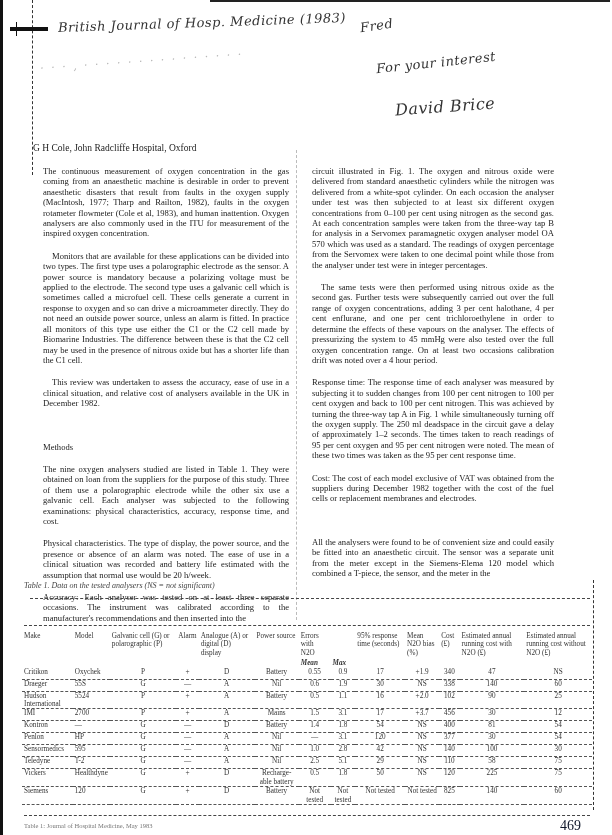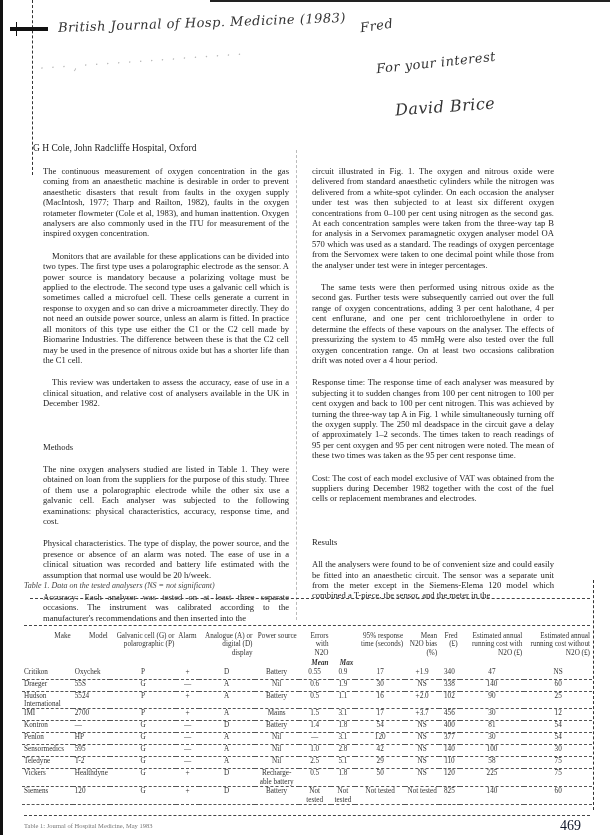--- a/index.html
+++ b/index.html
@@ -30,21 +30,21 @@
   .col-right { left: 300px; top: 154px; width: 266px; }
   .head { font-weight: normal; }
   .spacer { height: 9px; }
   .col-divider { position: absolute; left: 296px; top: 150px; width: 0; height: 470px; border-left: 1px dashed #bbb; }
   .col-right-edge { position: absolute; left: 593px; top: 580px; width: 0; height: 230px; border-left: 1px dashed #333; }
 
   .table-caption { position: absolute; left: 24px; top: 581px; font-size: 8px; font-style: italic; color: #444; }
   .rule { position: absolute; height: 0; border-top: 1px dashed #444; }
 
   table.data { position: absolute; left: 22px; top: 632px; width: 570px; border-collapse: collapse; font-size: 7.2px; line-height: 8.4px; color: #333; }
-  table.data th { font-weight: normal; text-align: right; vertical-align: top; padding: 0 2px; margin-top: 12px; }
+  table.data th { font-weight: normal; text-align: left; vertical-align: top; padding: 0 2px; margin-top: 12px; }
   table.data td { padding: 0 2px; vertical-align: top; border-bottom: 1px dashed #555; height: 11px; }
   table.data tr.sub th { font-style: italic; padding-top: 2px; font-weight: bold; }
   table.data .c { text-align: center; }
 
   .table-footnote { position: absolute; left: 24px; top: 822px; font-size: 6.5px; color: #777; }
   .page-number { position: absolute; left: 560px; top: 818px; font-size: 14px; color: #0f172a; }
 </style>
 </head>
 <body>
 
@@ -75,21 +75,20 @@
   <p><span class="head">Physical characteristics.</span> <span>The type of display, the power source, and the presence or absence of an alarm was noted. The ease of use in a clinical situation was recorded and battery life estimated with the assumption that normal use would be 20 h/week.</span></p>
   <p><span class="head">Accuracy:</span> <span>Each analyser was tested on at least three separate occasions. The instrument was calibrated according to the manufacturer's recommendations and then inserted into the</span></p>
 </div>
 
 <div class="col col-right">
   <p>circuit illustrated in Fig. 1. The oxygen and nitrous oxide were delivered from standard anaesthetic cylinders while the nitrogen was delivered from a white-spot cylinder. On each occasion the analyser under test was then subjected to at least six different oxygen concentrations from 0–100 per cent using nitrogen as the second gas. At each concentration samples were taken from the three-way tap B for analysis in a Servomex paramagnetic oxygen analyser model OA 570 which was used as a standard. The readings of oxygen percentage from the Servomex were taken to one decimal point while those from the analyser under test were in integer percentages.</p>
   <p class="ind">The same tests were then performed using nitrous oxide as the second gas. Further tests were subsequently carried out over the full range of oxygen concentrations, adding 3 per cent halothane, 4 per cent enflurane, and one per cent trichloroethylene in order to determine the effects of these vapours on the analyser. The effects of pressurizing the system to 45 mmHg were also tested over the full oxygen concentration range. On at least two occasions calibration drift was noted over a 4 hour period.</p>
   <p><span class="head">Response time:</span> <span>The response time of each analyser was measured by subjecting it to sudden changes from 100 per cent nitrogen to 100 per cent oxygen and back to 100 per cent nitrogen. This was achieved by turning the three-way tap A in Fig. 1 while simultaneously turning off the oxygen supply. The 250 ml deadspace in the circuit gave a delay of approximately 1–2 seconds. The times taken to reach readings of 95 per cent oxygen and 95 per cent nitrogen were noted. The mean of these two times was taken as the 95 per cent response time.</span></p>
   <p><span class="head">Cost:</span> <span>The cost of each model exclusive of VAT was obtained from the suppliers during December 1982 together with the cost of the fuel cells or replacement membranes and electrodes.</span></p>
   <div class="spacer"></div>
-  <p>Results</p>
   <p>All the analysers were found to be of convenient size and could easily be fitted into an anaesthetic circuit. The sensor was a separate unit from the meter except in the Siemens-Elema 120 model which combined a T-piece, the sensor, and the meter in the</p>
 </div>
 
 <div class="rule" style="left:30px; top:598px; width:560px;"></div>
 <div class="table-caption">Table 1. Data on the tested analysers (NS = not significant)</div>
 <div class="rule" style="left:24px; top:625px; width:566px;"></div>
 <div class="col-right-edge"></div>
 
 <table class="data">
   <thead>
@@ -97,21 +96,21 @@
         <th>Make</th>
         <th>Model</th>
         <th>Galvanic cell (G) or polarographic (P)</th>
         <th>Alarm</th>
         <th>Analogue (A) or digital (D) display</th>
         <th>Power source</th>
         <th>Errors with N2O</th>
         <th></th>
         <th>95% response time (seconds)</th>
         <th>Mean N2O bias (%)</th>
-        <th>Fred (£)</th>
+        <th>Cost (£)</th>
         <th>Estimated annual running cost with N2O (£)</th>
         <th>Estimated annual running cost without N2O (£)</th>
       </tr>
     <tr class="sub" id="sub-row">
         <th></th>
         <th></th>
         <th></th>
         <th></th>
         <th></th>
         <th></th>

